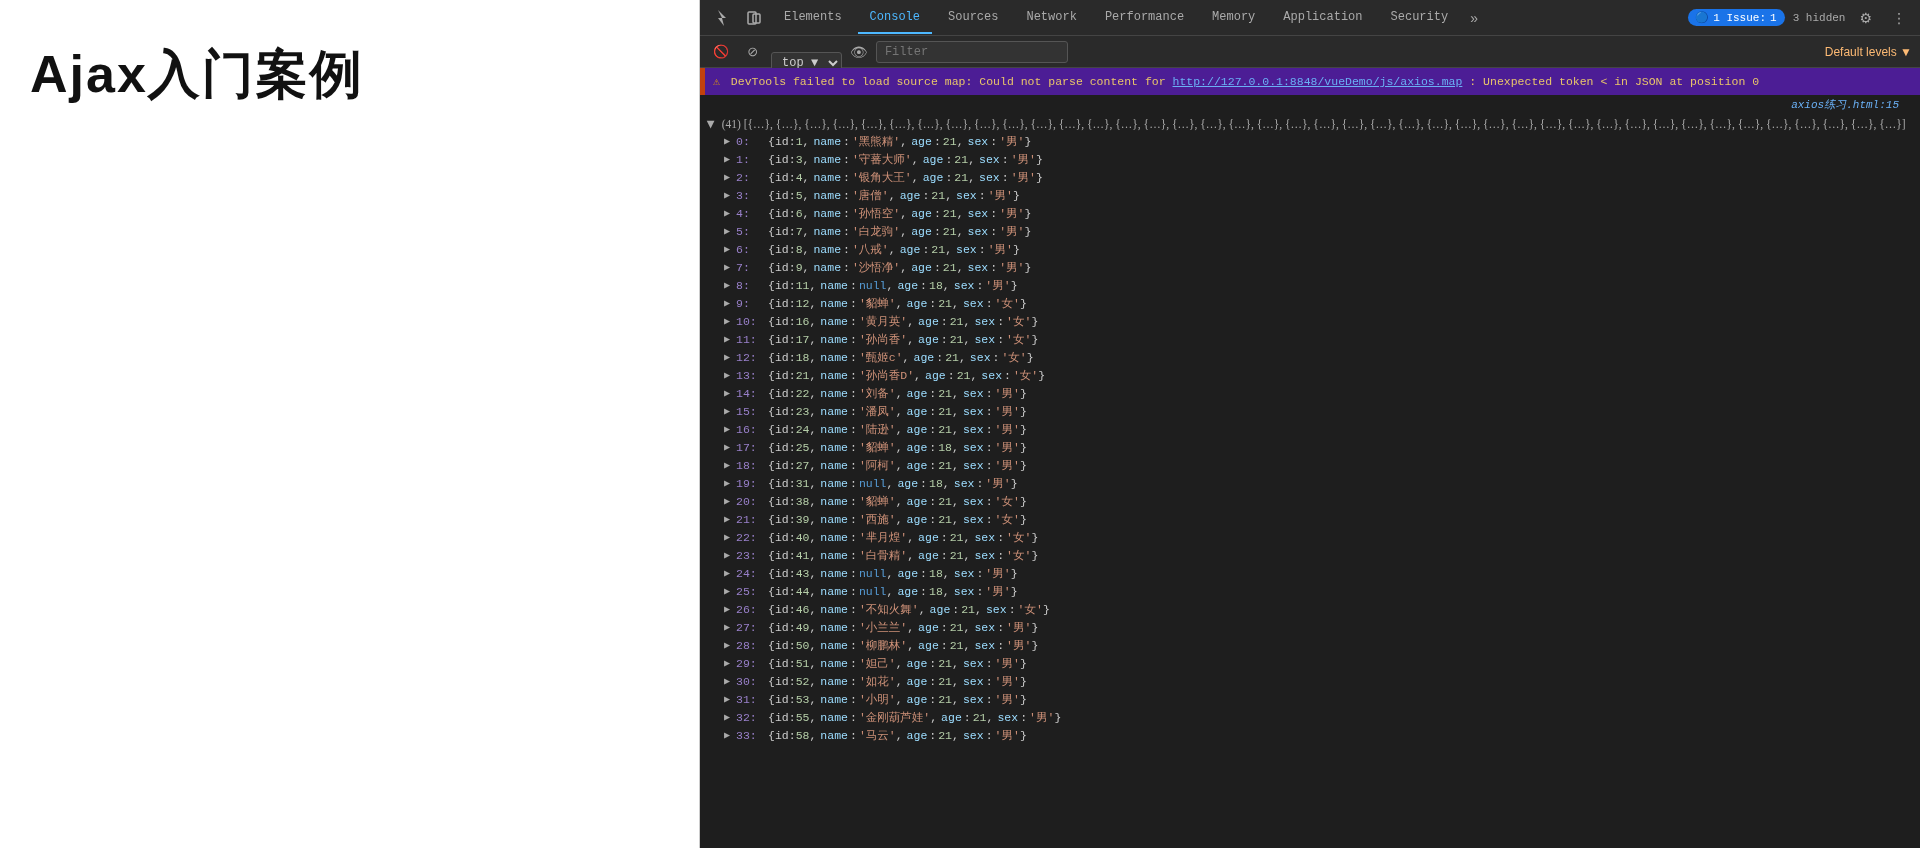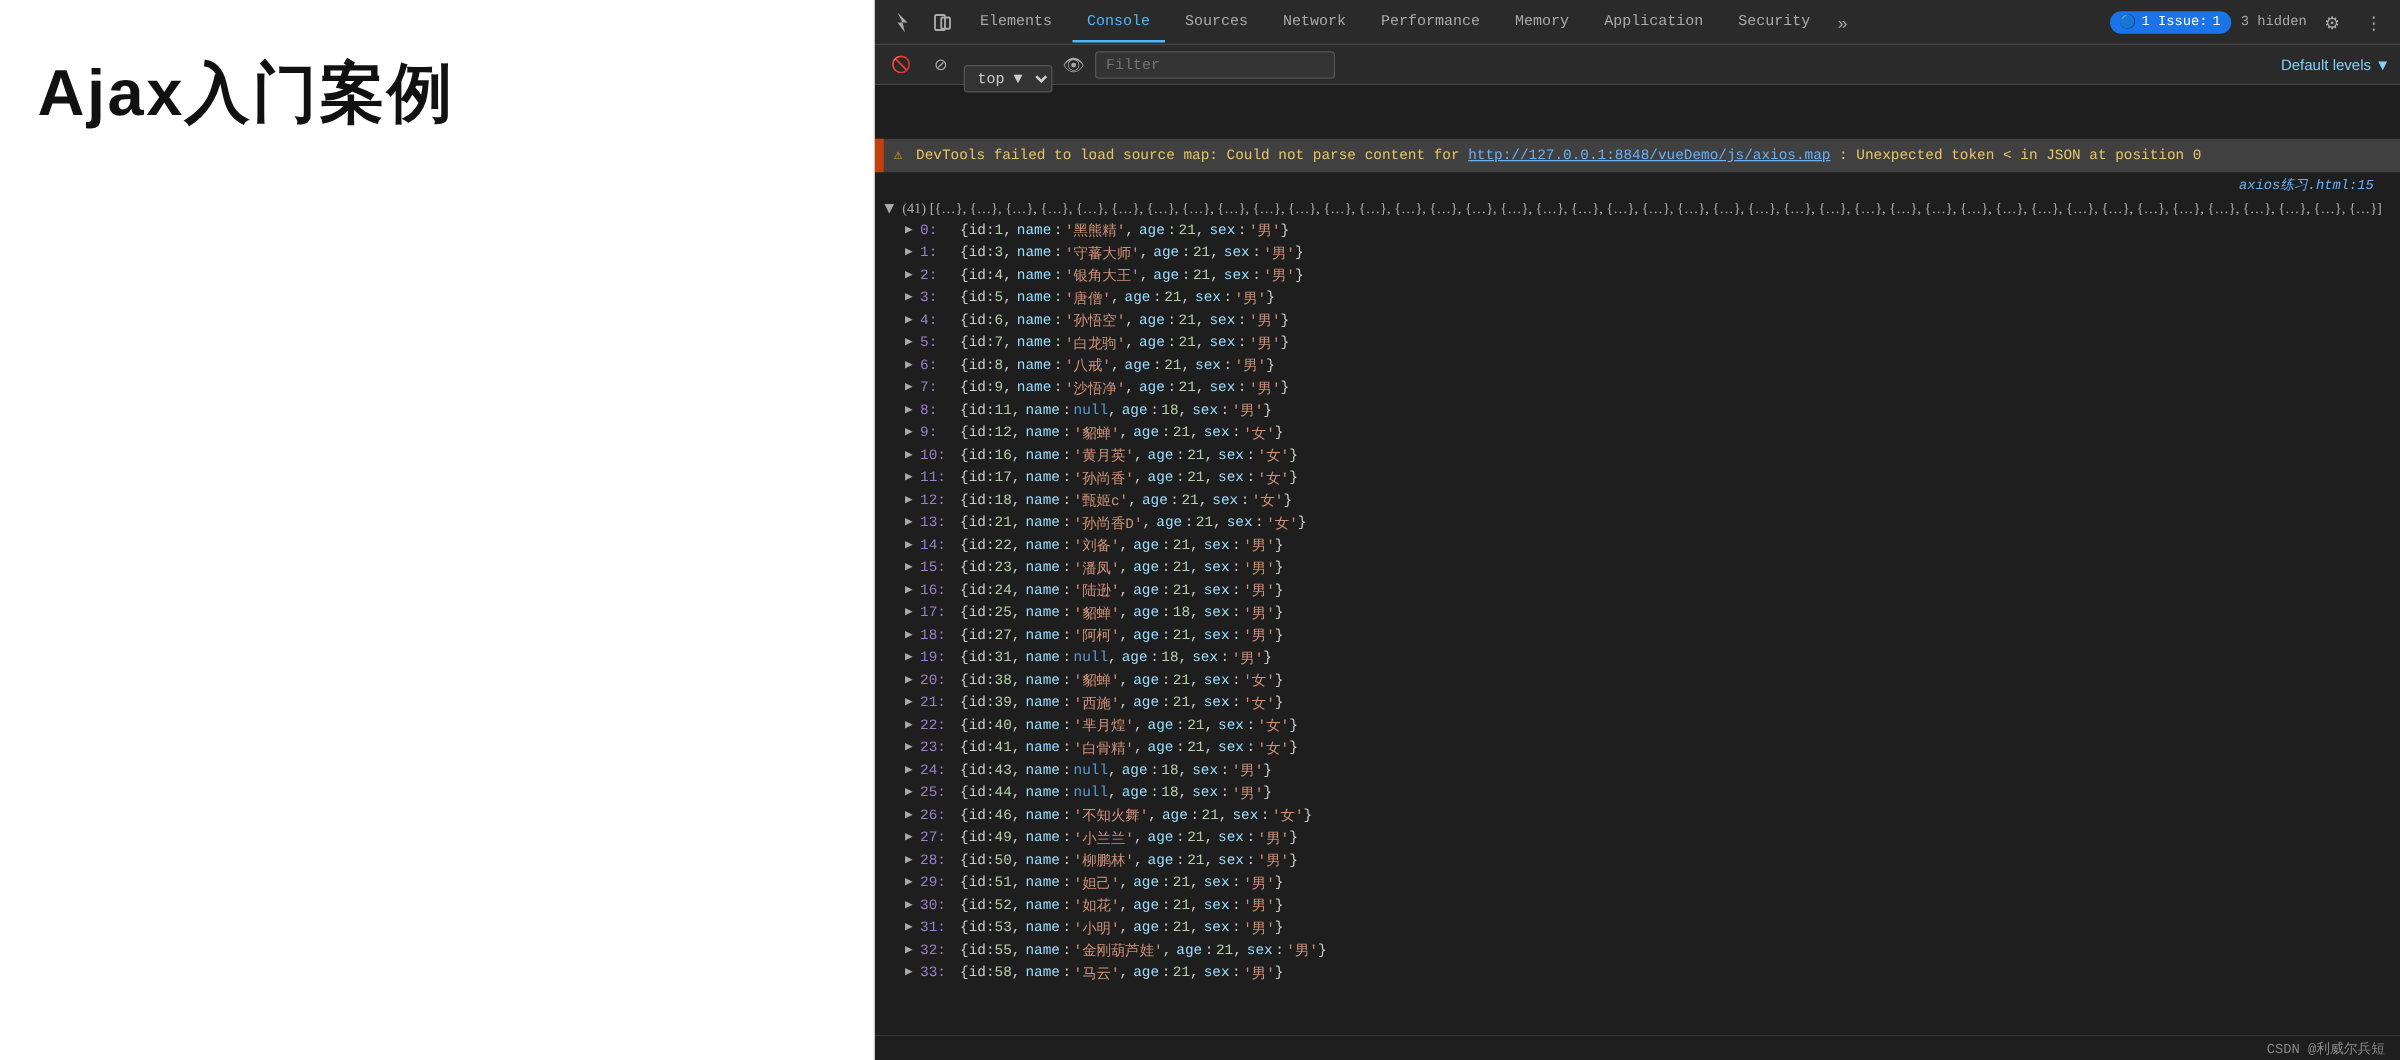--- a/index.html
+++ b/index.html
@@ -149,38 +149,37 @@
       padding: 3px 8px;
       font-size: 12px;
       font-family: inherit;
       border-radius: 3px;
       width: 192px;
     }
 
     .default-levels-btn {
       background: none;
       border: none;
-      color: #7dd3fc;
+      color: #fdba74;
       font-size: 12px;
       cursor: pointer;
       margin-left: auto;
       display: flex;
       align-items: center;
       gap: 3px;
     }
 
     
     #warning-bar {
-      background: #404040;
-      border-left: 7px solid #c2410c;
+      background: #4c1d95;
+      border-left: 5px solid #c2410c;
       color: #e8c56a;
       font-size: 11.5px;
       padding: 5px 8px;
       line-height: 1.5;
-      margin-top: 43px;
     }
     #warning-bar a {
       color: #6ab0f5;
       text-decoration: underline;
     }
     .warning-icon {
       color: #e8a000;
       margin-right: 4px;
     }
 
@@ -974,17 +973,14 @@
           <span class="row-comma">,</span>
       <span class="row-key"> sex</span>
           <span class="row-colon">:</span>
       <span class="row-str"> '男'</span>
       <span class="row-brace">}</span>
     </div>
       </div>
 
   </div>
 
-  <div id="watermark">
-    <span>CSDN @利威尔兵短</span>
-  </div>
 
 </div>
 
 </body></html>

